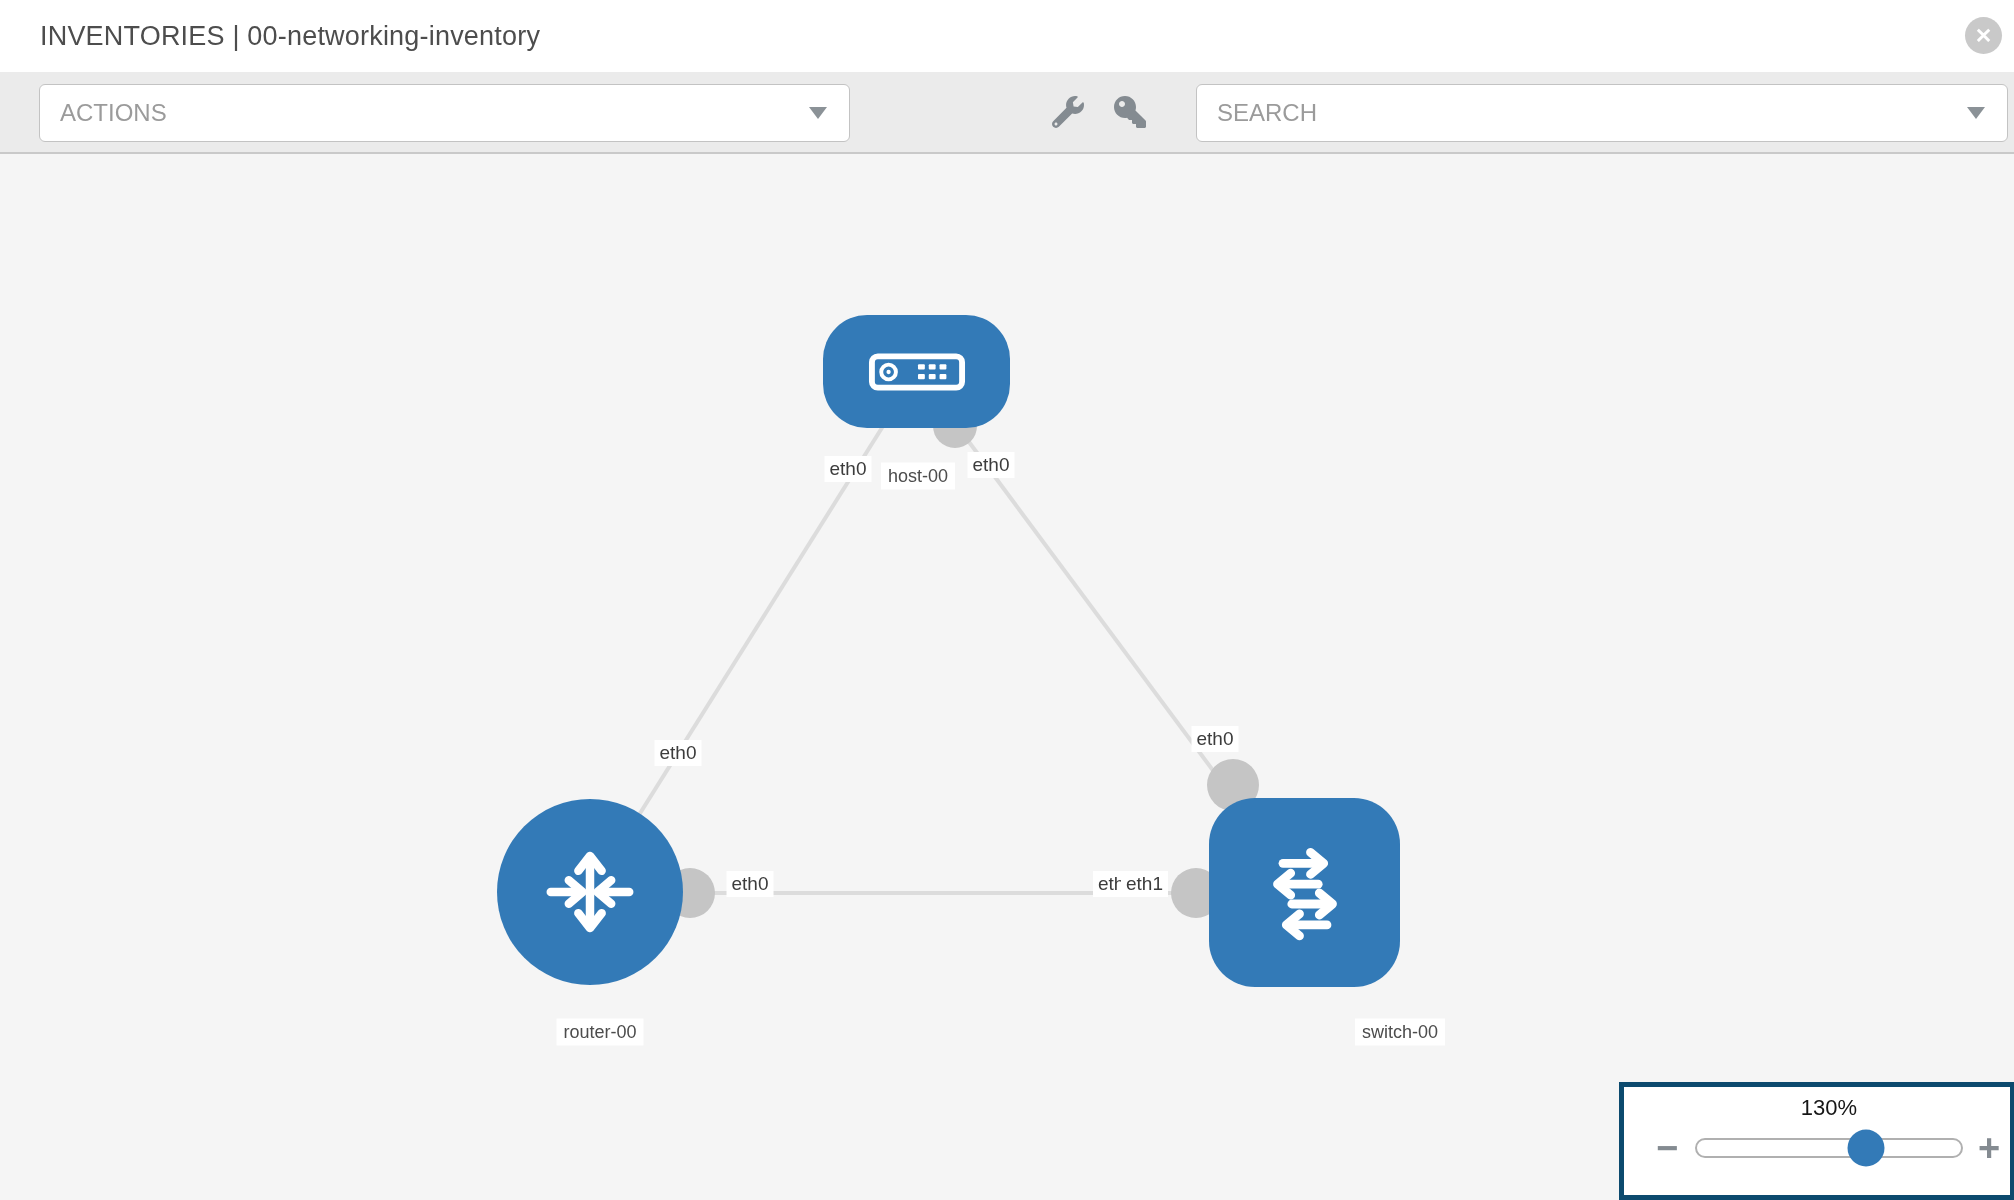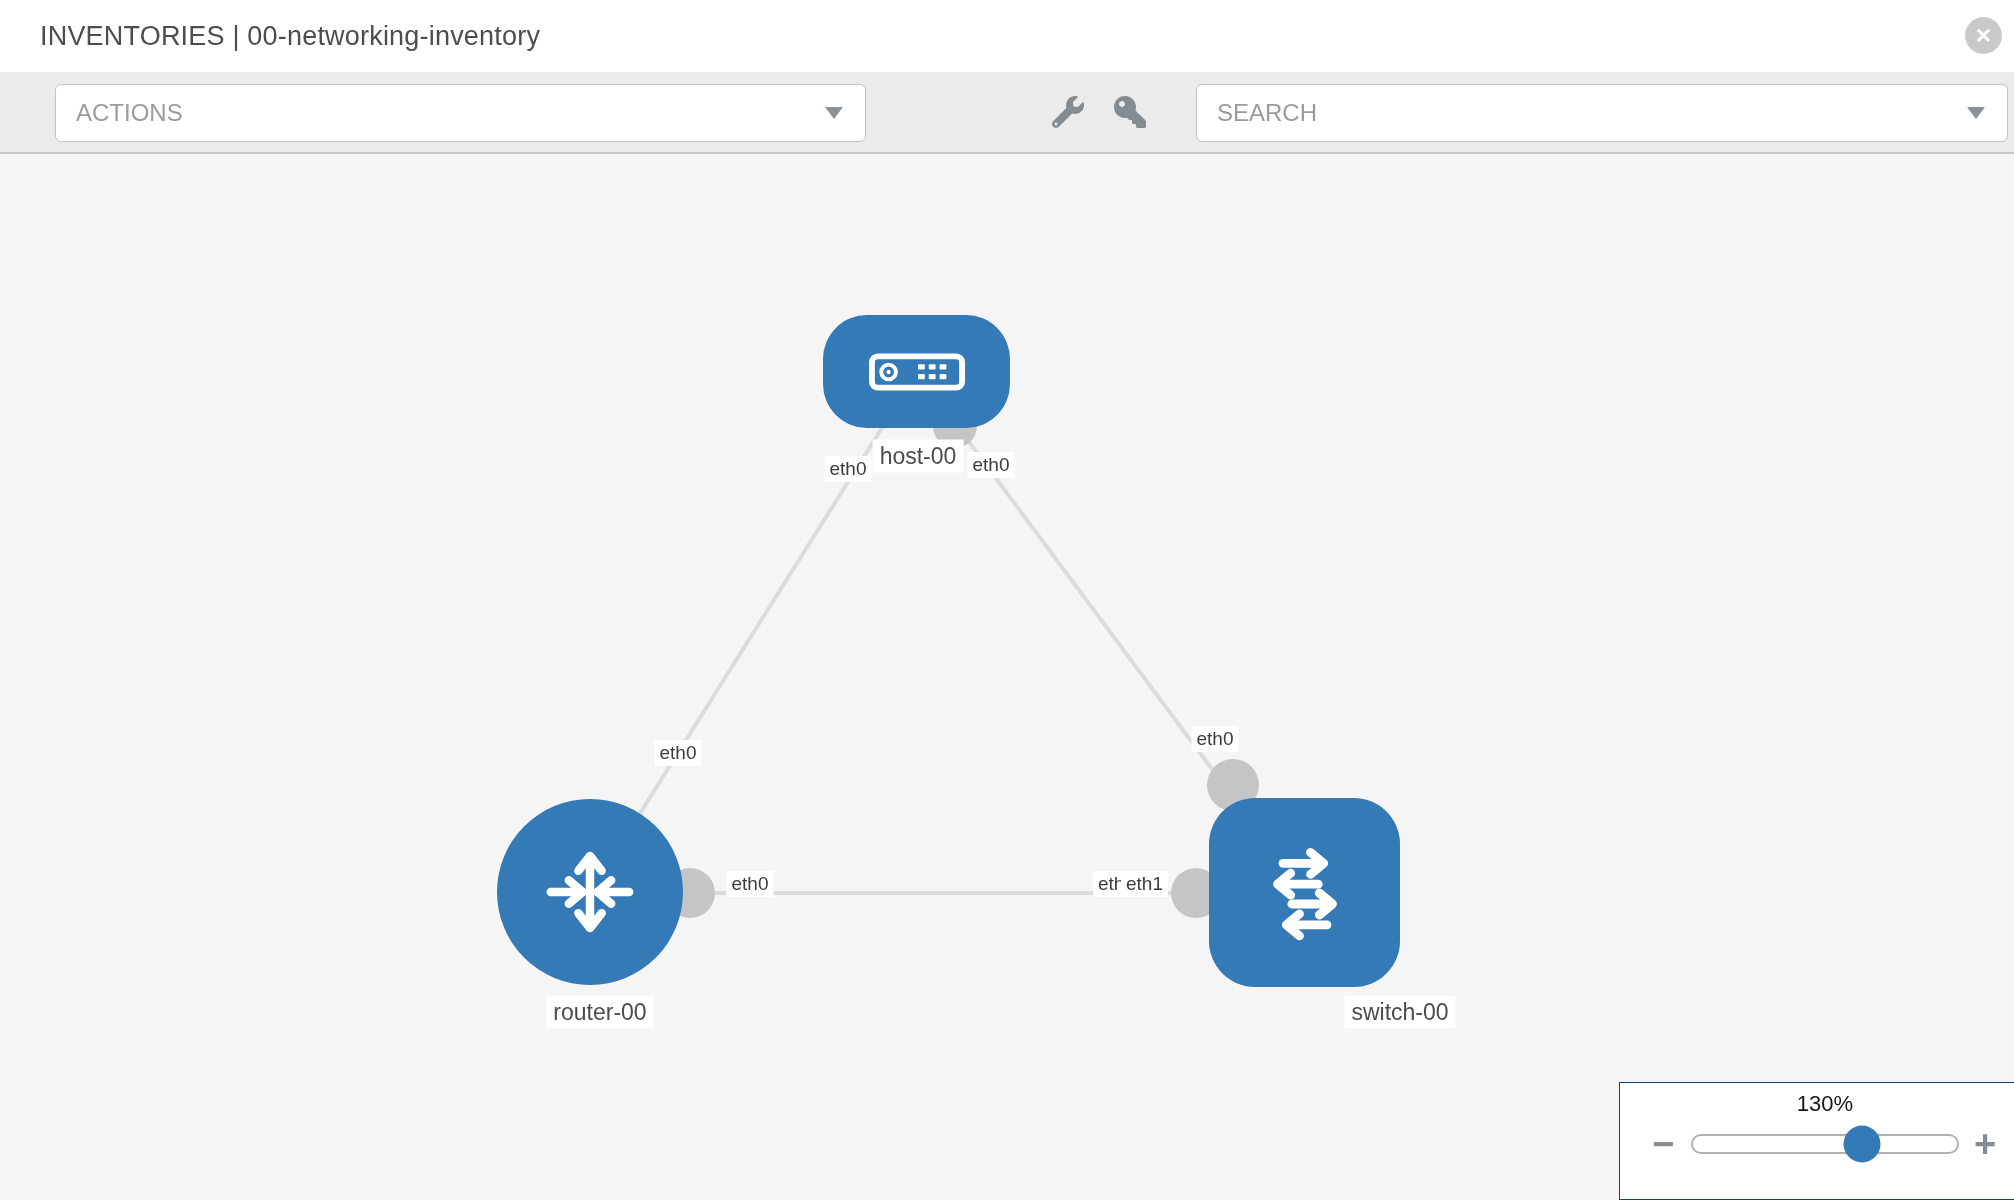--- a/index.html
+++ b/index.html
@@ -22,21 +22,21 @@
   .close-x{color:#fff;font-size:21px;font-weight:bold;line-height:1;}
 
   
   .toolbar{position:absolute;left:0;top:72px;width:100%;height:82px;background:var(--toolbar-bg);
     border-bottom:2px solid #c9c9c9;}
   .dropdown{position:absolute;top:12px;height:58px;background:#fff;border:1px solid #c3c3c3;
     border-radius:6px;display:flex;align-items:center;cursor:pointer;}
   .dropdown-label{font-size:24px;color:#9b9b9b;padding-left:20px;flex:1;}
   .caret{width:0;height:0;border-left:9px solid transparent;border-right:9px solid transparent;
     border-top:12px solid #8b9297;margin-right:22px;}
-  .dd-actions{left:39px;width:811px;margin-left:16px;}
+  .dd-actions{left:39px;width:811px;}
   .dd-search{left:1196px;width:812px;gap:12px;}
   .tool-btn{position:absolute;top:50%;transform:translateY(-50%);background:none;border:none;
     cursor:pointer;width:40px;height:40px;display:flex;align-items:center;justify-content:center;}
   .tool-btn svg{fill:#848b91;}
   .btn-wrench{left:1048px;}
   .btn-key{left:1110px;}
 
   
   .canvas{position:absolute;left:0;top:154px;width:2014px;height:1046px;background:var(--canvas-bg);}
   .links-layer{position:absolute;left:0;top:0;}
@@ -44,28 +44,28 @@
   .endpoint{fill:var(--endpoint-gray);}
 
   .node{position:absolute;background:var(--node-blue);display:flex;align-items:center;
     justify-content:center;cursor:pointer;}
   .node-host{left:823px;top:161px;width:187px;height:113px;border-radius:44px;}
   .node-router{left:497px;top:645px;width:186px;height:186px;border-radius:50%;}
   .node-switch{left:1209px;top:644px;width:191px;height:189px;border-radius:46px;}
   .node svg{display:block;}
 
   .node-label{position:absolute;transform:translate(-50%,-50%);background:#fff;color:#4c4c4c;
-    font-size:23px;padding:3px 7px;white-space:nowrap;}
+    font-size:18px;padding:3px 7px;white-space:nowrap;margin-top:20px;}
   .if-label{position:absolute;transform:translate(-50%,-50%);background:#fff;color:#3c3c3c;
     font-size:19px;padding:2px 5px;white-space:nowrap;}
   .if-label.anchor-left{transform:translate(0,-50%);}
 
   
   .zoom-panel{position:absolute;left:1619px;top:928px;width:396px;height:118px;background:#fff;
-    border:1px solid #0c4a6e;}
+    border:5px solid #0c4a6e;}
   .zoom-level{position:absolute;left:205px;top:8px;transform:translateX(-50%);font-size:22px;color:#161616;}
   .zoom-btn{position:absolute;top:61px;transform:translate(-50%,-50%);background:none;border:none;
     color:#848b91;font-size:38px;font-weight:bold;line-height:1;cursor:pointer;}
   .zoom-minus{left:43px;}
   .zoom-plus{left:365px;}
   .zoom-track{position:absolute;left:71px;top:51px;width:268px;height:20px;background:#fff;
     border:2px solid #b0b0b0;border-radius:11px;cursor:pointer;}
   .zoom-thumb{position:absolute;top:50%;left:64%;width:37px;height:37px;border-radius:50%;
     background:var(--node-blue);transform:translate(-50%,-50%);cursor:grab;}
 </style>

